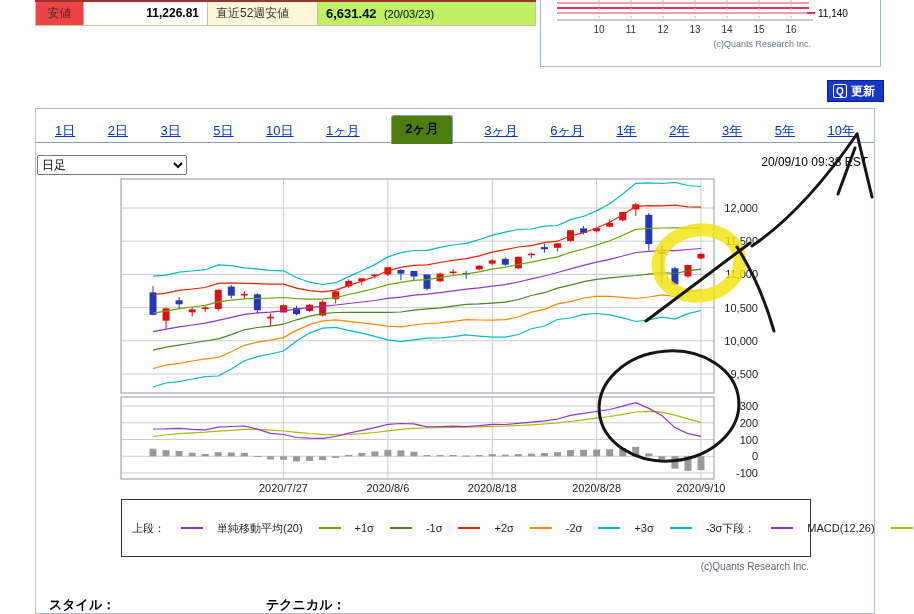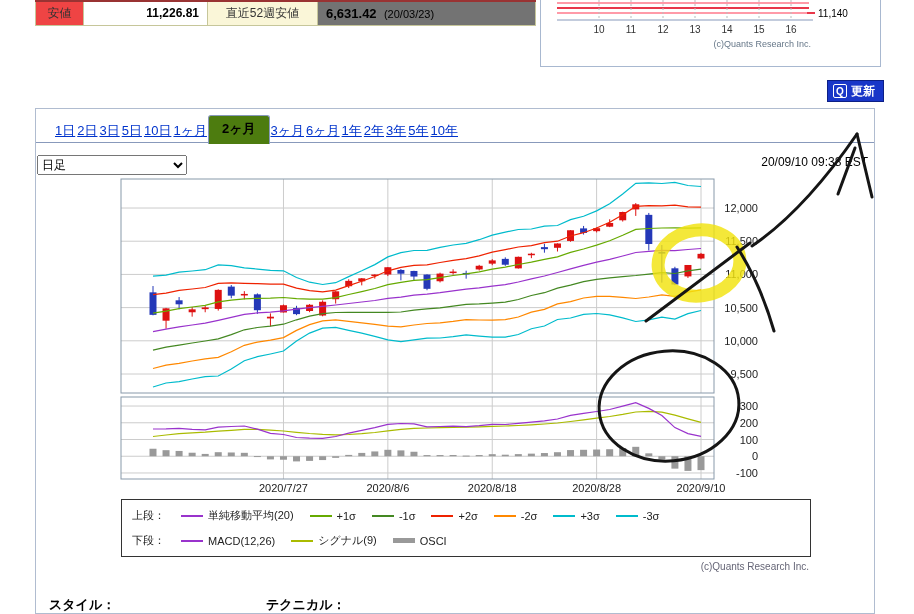--- a/index.html
+++ b/index.html
@@ -3,56 +3,56 @@
 <meta charset="utf-8">
 <style>
   *{margin:0;padding:0;box-sizing:border-box}
   body{font-family:"Liberation Sans","DejaVu Sans",sans-serif;background:#fff}
   #screen{position:relative;width:914px;height:614px;overflow:hidden;background:#fff}
 
   
   .stats-table{position:absolute;left:35px;top:0;border-collapse:collapse;border-top:2px solid #993333}
   .stats-table td{border:1px solid #c6c69a;height:24px;font-size:12px;padding:2px 8px;vertical-align:middle;white-space:nowrap}
   .cell-label{background:#ef4444;color:#333;width:48px;text-align:center}
-  .cell-label2{background:#faf6d8;color:#333;width:110px;text-align:center}
+  .cell-label2{background:#faf6d8;color:#333;width:110px;text-align:left}
   .cell-value{background:#fff;font-weight:bold;font-size:13px;width:124px;text-align:right}
-  .cell-value2{background:#737373;width:218px;text-align:left;padding-left:14px}
+  .cell-value2{background:#bef264;width:218px;text-align:left;padding-left:14px}
   .v2-main{font-weight:bold;font-size:13px}
   .v2-date{font-size:11px;margin-left:4px}
 
   
   .mini-box{position:absolute;left:540px;top:0;width:341px;height:67px;border:1px solid #a8b8d0;border-top:none;background:#fff}
 
   
   .refresh-btn{position:absolute;left:827px;top:80px;width:57px;height:22px;background:#1836c8;color:#fff;
     display:flex;align-items:center;gap:4px;padding:0 5px;cursor:pointer;border:1px solid #0c1f86}
   .refresh-icon{width:14px;height:14px;border:1px solid #fff;border-radius:2px;font-size:10px;font-weight:bold;
     display:flex;align-items:center;justify-content:center;color:#fff}
   .refresh-label{font-size:12px;font-weight:bold}
 
   
   .panel{position:absolute;left:35px;top:108px;width:840px;height:506px;border:1px solid #b0bcd0;background:#fff}
 
   .tab-underline{position:absolute;left:0;right:0;top:33px;border-top:1px solid #8899bb;z-index:1}
   .tab-bar{position:absolute;left:0;top:8px;width:100%;height:26px;padding:0 18px;display:flex;
-    align-items:flex-end;z-index:2}
+    justify-content:space-between;align-items:flex-end;z-index:2}
   .tab{font-size:13px;color:#0033cc;text-decoration:underline;padding:3px 1px;cursor:pointer}
   .active-tab{color:#000;font-weight:bold;text-decoration:none;border:1px solid #8899bb;border-bottom:none;
     padding:4px 13px 6px;border-radius:3px 3px 0 0;background:#4d7c0f;margin-bottom:-1px}
 
   .chart-type-select{position:absolute;left:1px;top:46px;width:150px;height:20px;font-size:12px}
   .timestamp{position:absolute;right:6px;top:46px;font-size:12px;color:#000}
 
   #main-chart{position:absolute;left:0;top:60px}
 
   .legend-box{position:absolute;left:85px;top:390px;width:690px;height:58px;border:1px solid #333;
-    font-size:11px;color:#222;display:flex;flex-direction:column;justify-content:space-around;padding:3px 10px}
+    font-size:11px;color:#222;display:flex;justify-content:space-around;padding:3px 10px}
   .lg-row{display:flex;align-items:center;gap:16px}
   .lg-rowlabel{white-space:nowrap}
-  .lg-item{display:flex;align-items:center;gap:5px;white-space:nowrap}
+  .lg-item{display:flex;align-items:center;gap:14px;white-space:nowrap}
   .lg-swatch{display:inline-block;width:22px;height:2px}
   .lg-swatch.thick{height:5px}
 
   .chart-copyright{position:absolute;right:65px;top:452px;font-size:10px;color:#667}
 
   .bottom-label{position:absolute;font-size:13px;font-weight:bold;color:#000}
   #lbl-style{left:13px;top:487px}
   #lbl-technical{left:230px;top:487px}
 
   #annotations{position:absolute;left:0;top:0;z-index:50;pointer-events:none}

